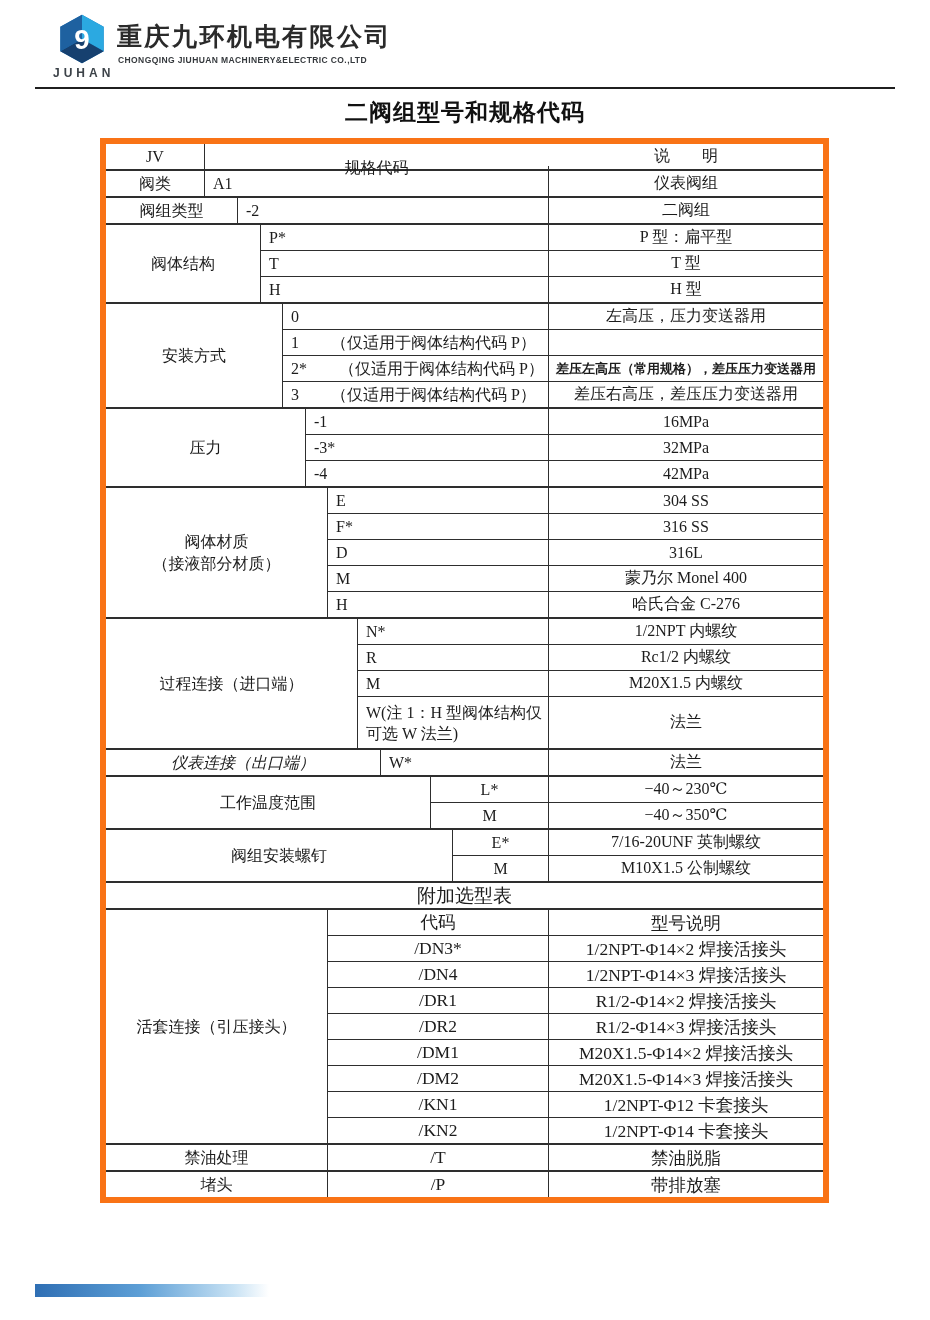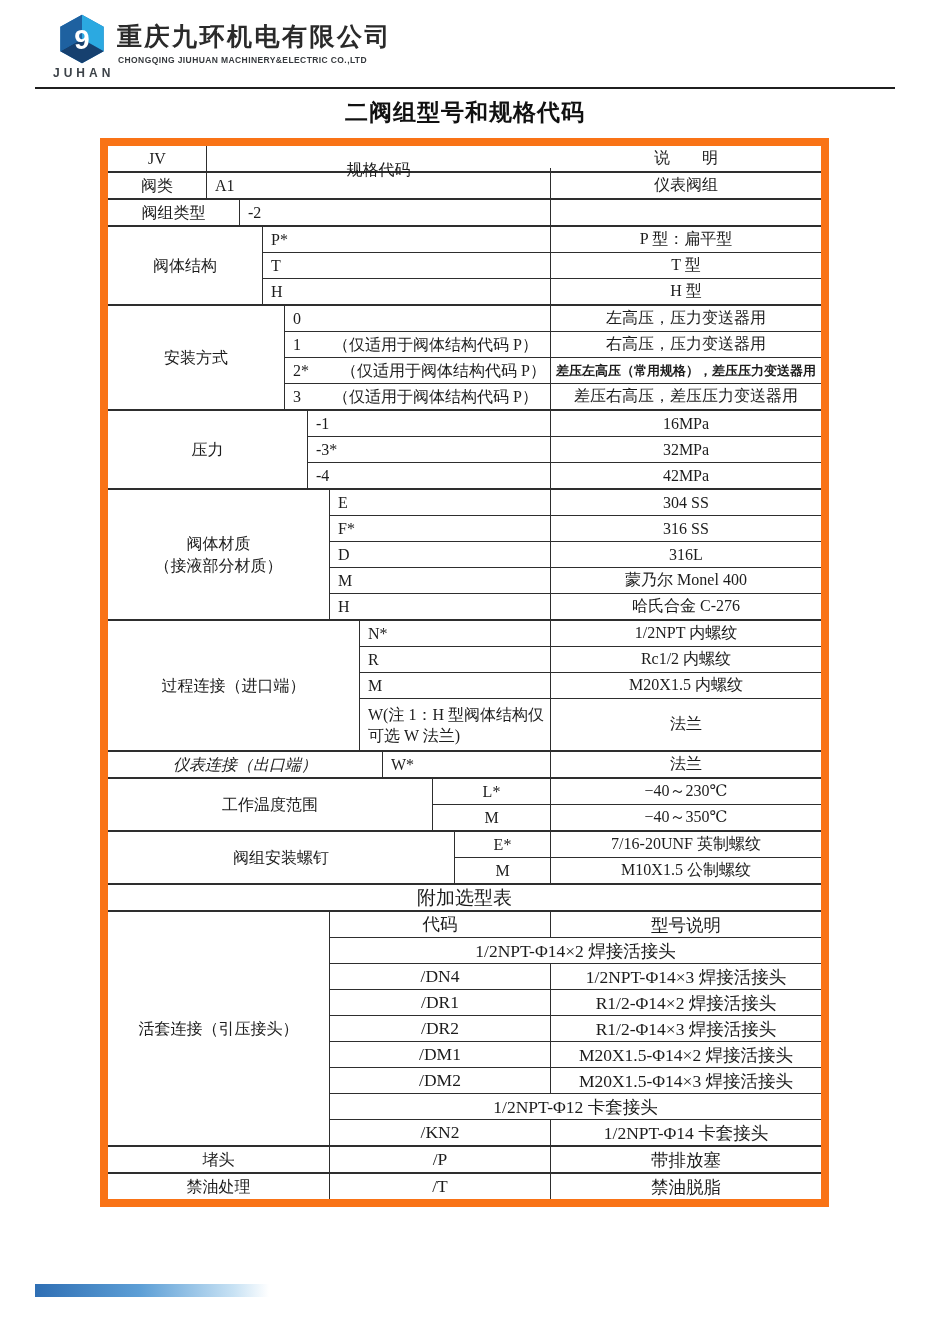--- a/index.html
+++ b/index.html
@@ -16,21 +16,21 @@
   .company-en{position:absolute;left:118px;top:55px;font-family:"Liberation Sans","DejaVu Sans",sans-serif;
               font-size:8.5px;font-weight:bold;letter-spacing:0.4px;color:#35393d;}
   .head-rule{position:absolute;left:35px;top:87px;width:860px;height:2px;background:#1f1f1f;}
 
   
   .doc-title{position:absolute;left:0;top:97px;width:930px;text-align:center;
              font-size:23px;font-weight:bold;letter-spacing:1px;color:#111;}
 
   
   .jtable{position:absolute;left:100px;top:138px;width:729px;box-sizing:border-box;
-          border:8px solid #f97316;background:#fff;}
+          border:6px solid #f97316;background:#fff;}
   .sec{display:flex;border-top:2px solid #2e2e2e;align-items:stretch;}
   .sec:first-child{border-top:none;}
   .sec .lab{box-sizing:border-box;border-right:1px solid #2e2e2e;display:flex;
             align-items:center;justify-content:center;text-align:center;
             white-space:pre-line;font-size:16px;line-height:22px;flex:none;}
   .sec .rows{flex:1;display:flex;flex-direction:column;min-width:0;}
   .row{display:flex;height:25px;border-top:1px solid #2e2e2e;align-items:stretch;}
   .row:first-child{border-top:none;}
   .row.tall{height:51px;}
   .cell-code{box-sizing:border-box;border-right:1px solid #2e2e2e;display:flex;
@@ -85,20 +85,21 @@
             <div class="cell-code" style="width: 344px;">A1</div>
             <div class="cell-desc">仪表阀组</div>
           </div>
         </div>
       </div>
       <div class="sec">
         <div class="lab" style="width: 132px;">阀组类型</div>
         <div class="rows">
           <div class="row">
             <div class="cell-code" style="width: 311px;">-2</div>
+            <div class="cell-desc">二阀组</div>
           </div>
         </div>
       </div>
       <div class="sec">
         <div class="lab" style="width: 155px;">阀体结构</div>
         <div class="rows">
           <div class="row">
             <div class="cell-code" style="width: 288px;">P*</div>
             <div class="cell-desc">P 型：扁平型</div>
           </div>
@@ -114,21 +115,20 @@
       </div>
       <div class="sec">
         <div class="lab" style="width: 177px;">安装方式</div>
         <div class="rows">
           <div class="row">
             <div class="cell-code" style="width: 266px;">0</div>
             <div class="cell-desc">左高压，压力变送器用</div>
           </div>
           <div class="row">
             <div class="cell-code" style="width: 266px;">1　　（仅适用于阀体结构代码 P）</div>
-            <div class="cell-desc">右高压，压力变送器用</div>
           </div>
           <div class="row">
             <div class="cell-code" style="width: 266px;">2*　　（仅适用于阀体结构代码 P）</div>
             <div class="cell-desc bold-small">差压左高压（常用规格），差压压力变送器用</div>
           </div>
           <div class="row">
             <div class="cell-code" style="width: 266px;">3　　（仅适用于阀体结构代码 P）</div>
             <div class="cell-desc">差压右高压，差压压力变送器用</div>
           </div>
         </div>
@@ -237,20 +237,21 @@
         <div class="full-cell">附加选型表</div>
       </div>
       <div class="sec">
         <div class="lab big" style="width: 222px;">活套连接（引压接头）</div>
         <div class="rows">
           <div class="row">
             <div class="cell-code center big" style="width: 221px;">代码</div>
             <div class="cell-desc big">型号说明</div>
           </div>
           <div class="row">
+            <div class="cell-code center big" style="width: 221px;">/DN3*</div>
             <div class="cell-desc big">1/2NPT-Φ14×2 焊接活接头</div>
           </div>
           <div class="row">
             <div class="cell-code center big" style="width: 221px;">/DN4</div>
             <div class="cell-desc big">1/2NPT-Φ14×3 焊接活接头</div>
           </div>
           <div class="row">
             <div class="cell-code center big" style="width: 221px;">/DR1</div>
             <div class="cell-desc big">R1/2-Φ14×2 焊接活接头</div>
           </div>
@@ -260,42 +261,43 @@
           </div>
           <div class="row">
             <div class="cell-code center big" style="width: 221px;">/DM1</div>
             <div class="cell-desc big">M20X1.5-Φ14×2 焊接活接头</div>
           </div>
           <div class="row">
             <div class="cell-code center big" style="width: 221px;">/DM2</div>
             <div class="cell-desc big">M20X1.5-Φ14×3 焊接活接头</div>
           </div>
           <div class="row">
+            <div class="cell-code center big" style="width: 221px;">/KN1</div>
             <div class="cell-desc big">1/2NPT-Φ12 卡套接头</div>
           </div>
           <div class="row">
             <div class="cell-code center big" style="width: 221px;">/KN2</div>
             <div class="cell-desc big">1/2NPT-Φ14 卡套接头</div>
           </div>
         </div>
       </div>
       <div class="sec">
+        <div class="lab big" style="width: 222px;">禁油处理</div>
+        <div class="rows">
+          <div class="row">
+            <div class="cell-code center big" style="width: 221px;">/T</div>
+            <div class="cell-desc big">禁油脱脂</div>
+          </div>
+        </div>
+      </div>
+      <div class="sec">
         <div class="lab big" style="width: 222px;">堵头</div>
         <div class="rows">
           <div class="row">
             <div class="cell-code center big" style="width: 221px;">/P</div>
             <div class="cell-desc big">带排放塞</div>
           </div>
         </div>
       </div>
-      <div class="sec">
-        <div class="lab big" style="width: 222px;">禁油处理</div>
-        <div class="rows">
-          <div class="row">
-            <div class="cell-code center big" style="width: 221px;">/T</div>
-            <div class="cell-desc big">禁油脱脂</div>
-          </div>
-        </div>
-      </div>
     </div>
 
   <div class="foot-bar"></div>
 </div>
 
 </body></html>

